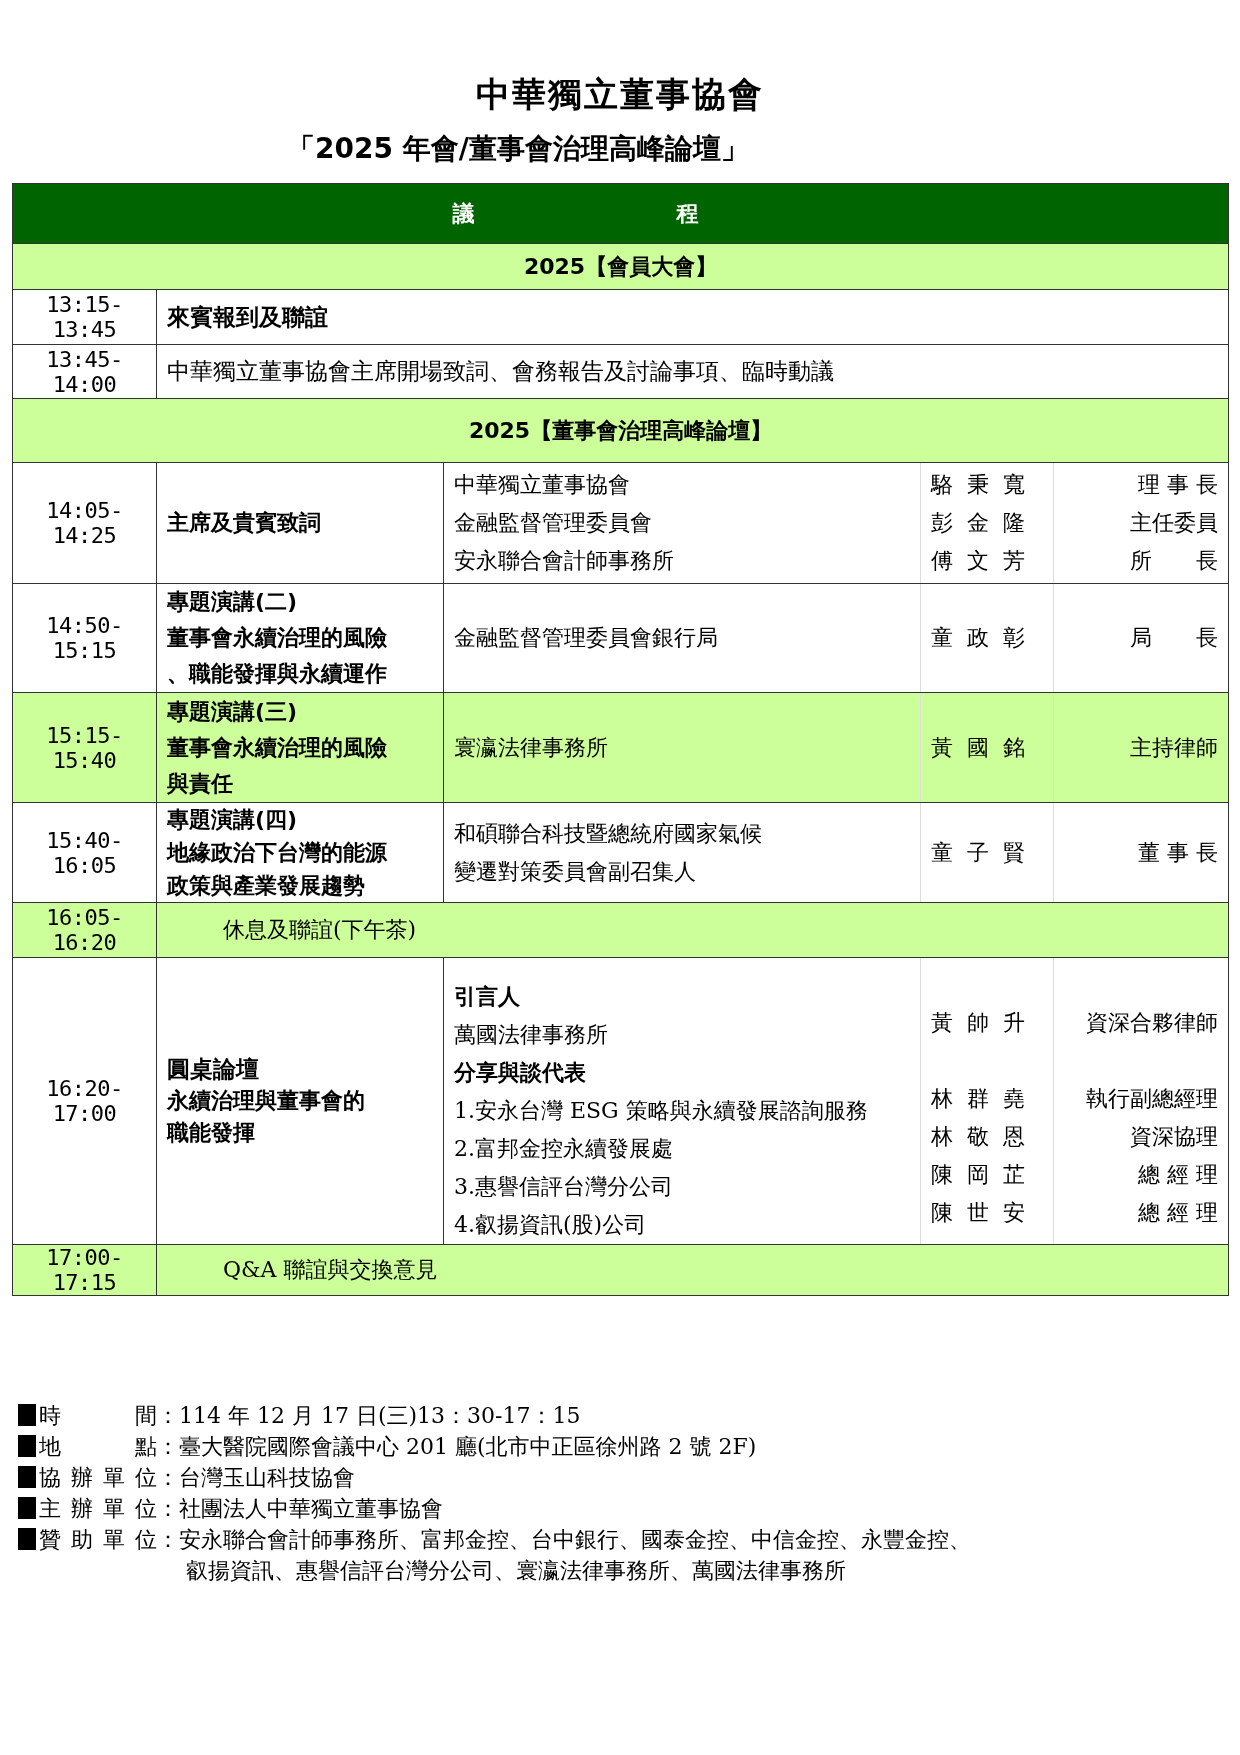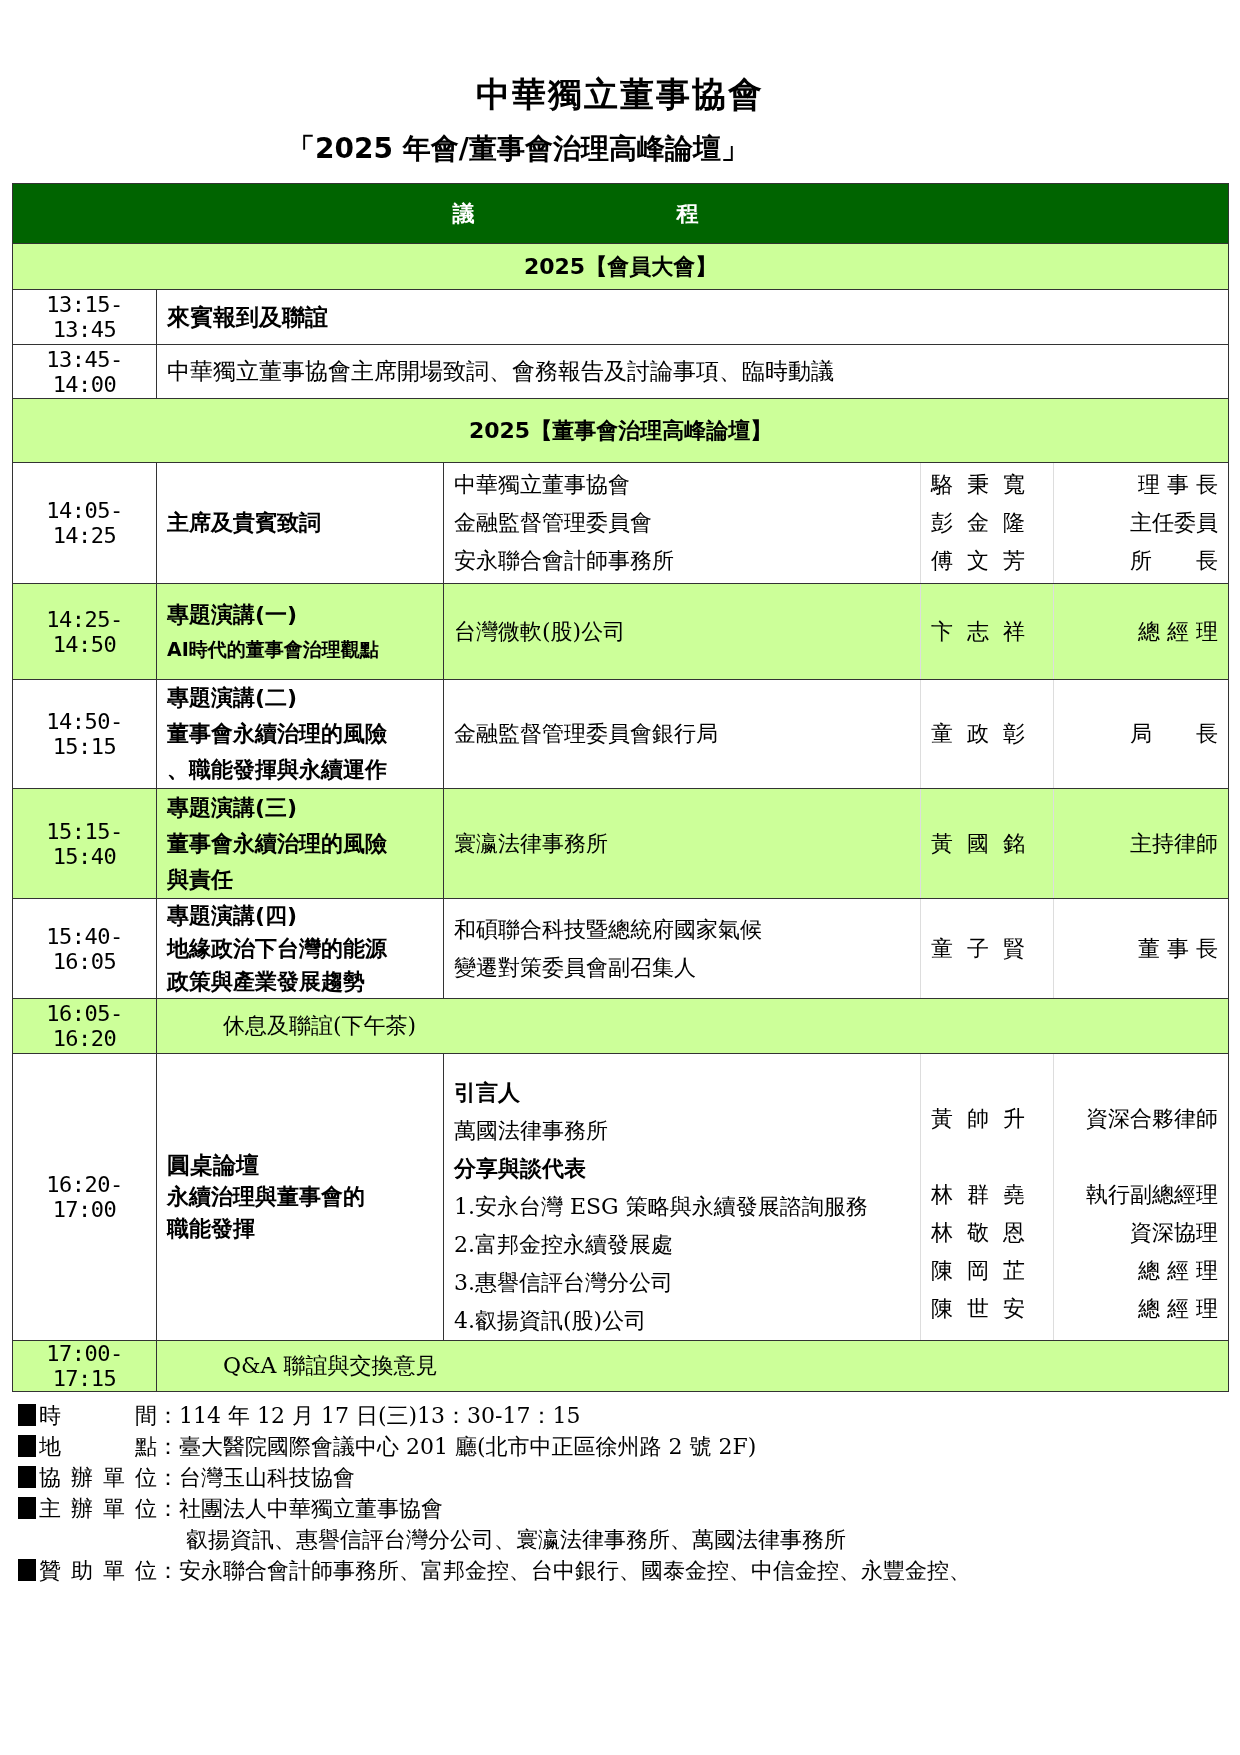--- a/index.html
+++ b/index.html
@@ -71,30 +71,20 @@
       <div class="line spk-name">彭金隆</div>
       <div class="line spk-name">傅文芳</div>
     </td>
     <td class="noleft">
       <div class="line spk-title">理 事 長</div>
       <div class="line spk-title">主任委員</div>
       <div class="line spk-title">所　　長</div>
     </td>
   </tr>
 
-  <tr class="lg" style="height:96px">
-    <td class="time">14:25-14:50</td>
-    <td class="topic" style="padding:0 4px 0 10px">
-      <div>專題演講(一)</div>
-      <div style="font-size:19px">AI時代的董事會治理觀點</div>
-    </td>
-    <td class="noright">台灣微軟(股)公司</td>
-    <td class="noleft noright spk-name">卞志祥</td>
-    <td class="noleft spk-title">總 經 理</td>
-  </tr>
 
   <tr style="height:108px">
     <td class="time">14:50-15:15</td>
     <td class="topic" style="line-height:36px">
       <div>專題演講(二)</div>
       <div>董事會永續治理的風險</div>
       <div>、職能發揮與永續運作</div>
     </td>
     <td class="noright">金融監督管理委員會銀行局</td>
     <td class="noleft noright spk-name">童政彰</td>
@@ -182,17 +172,17 @@
   </div>
   <div class="row">
     <span class="sq"></span><span class="lbl">地點</span><span>：臺大醫院國際會議中心 201 廳(北市中正區徐州路 2 號 2F)</span>
   </div>
   <div class="row">
     <span class="sq"></span><span class="lbl">協辦單位</span><span>：台灣玉山科技協會</span>
   </div>
   <div class="row">
     <span class="sq"></span><span class="lbl">主辦單位</span><span>：社團法人中華獨立董事協會</span>
   </div>
-  <div class="row cont">叡揚資訊、惠譽信評台灣分公司、寰瀛法律事務所、萬國法律事務所</div>
   <div class="row">
     <span class="sq"></span><span class="lbl">贊助單位</span><span>：安永聯合會計師事務所、富邦金控、台中銀行、國泰金控、中信金控、永豐金控、</span>
   </div>
+  <div class="row cont">叡揚資訊、惠譽信評台灣分公司、寰瀛法律事務所、萬國法律事務所</div>
 </div>
 
 </body></html>

